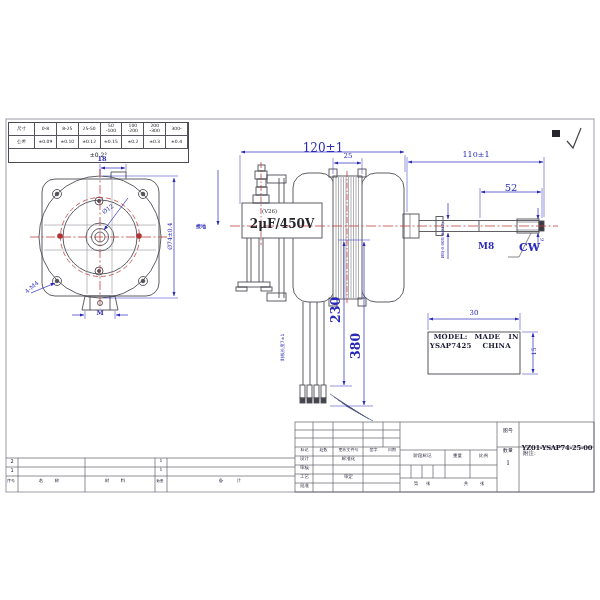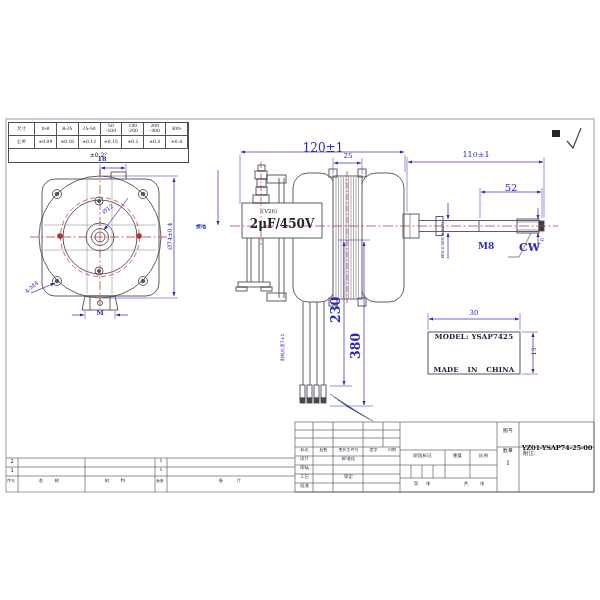--- a/index.html
+++ b/index.html
@@ -16,21 +16,21 @@
   .tol{position:absolute;left:8px;top:122px;width:179px;height:39px;
        border:1px solid #4a4a52;display:grid;
        grid-template-columns:26px repeat(7,1fr);grid-template-rows:13px 13px 12px;
        font-size:4.5px;color:#1c1c24;background:#fff;}
   .tol .tc{border-right:0.7px solid #55555d;border-bottom:0.7px solid #55555d;
        display:flex;align-items:center;justify-content:center;text-align:center;
        line-height:4.6px;white-space:pre-line;overflow:hidden;}
   .tol .last{grid-column:1/-1;border-right:none;border-bottom:none;font-size:6px;}
   
   .np{position:absolute;left:428px;top:332px;width:92px;height:42px;
-      display:flex;flex-direction:column;justify-content:space-between;}
+      display:flex;flex-direction:row;justify-content:space-between;}
   .np .npl{text-align:center;font-size:7px;font-weight:bold;color:#1b1b35;
       font-family:"DejaVu Serif",serif;letter-spacing:0.2px;}
   .ws6{word-spacing:6px;} .ws10{word-spacing:10px;} .ws12{word-spacing:12px;}
 </style>
 </head>
 <body>
 
 <div id="app">
 
 <svg width="600" height="600" viewBox="0 0 600 600">

